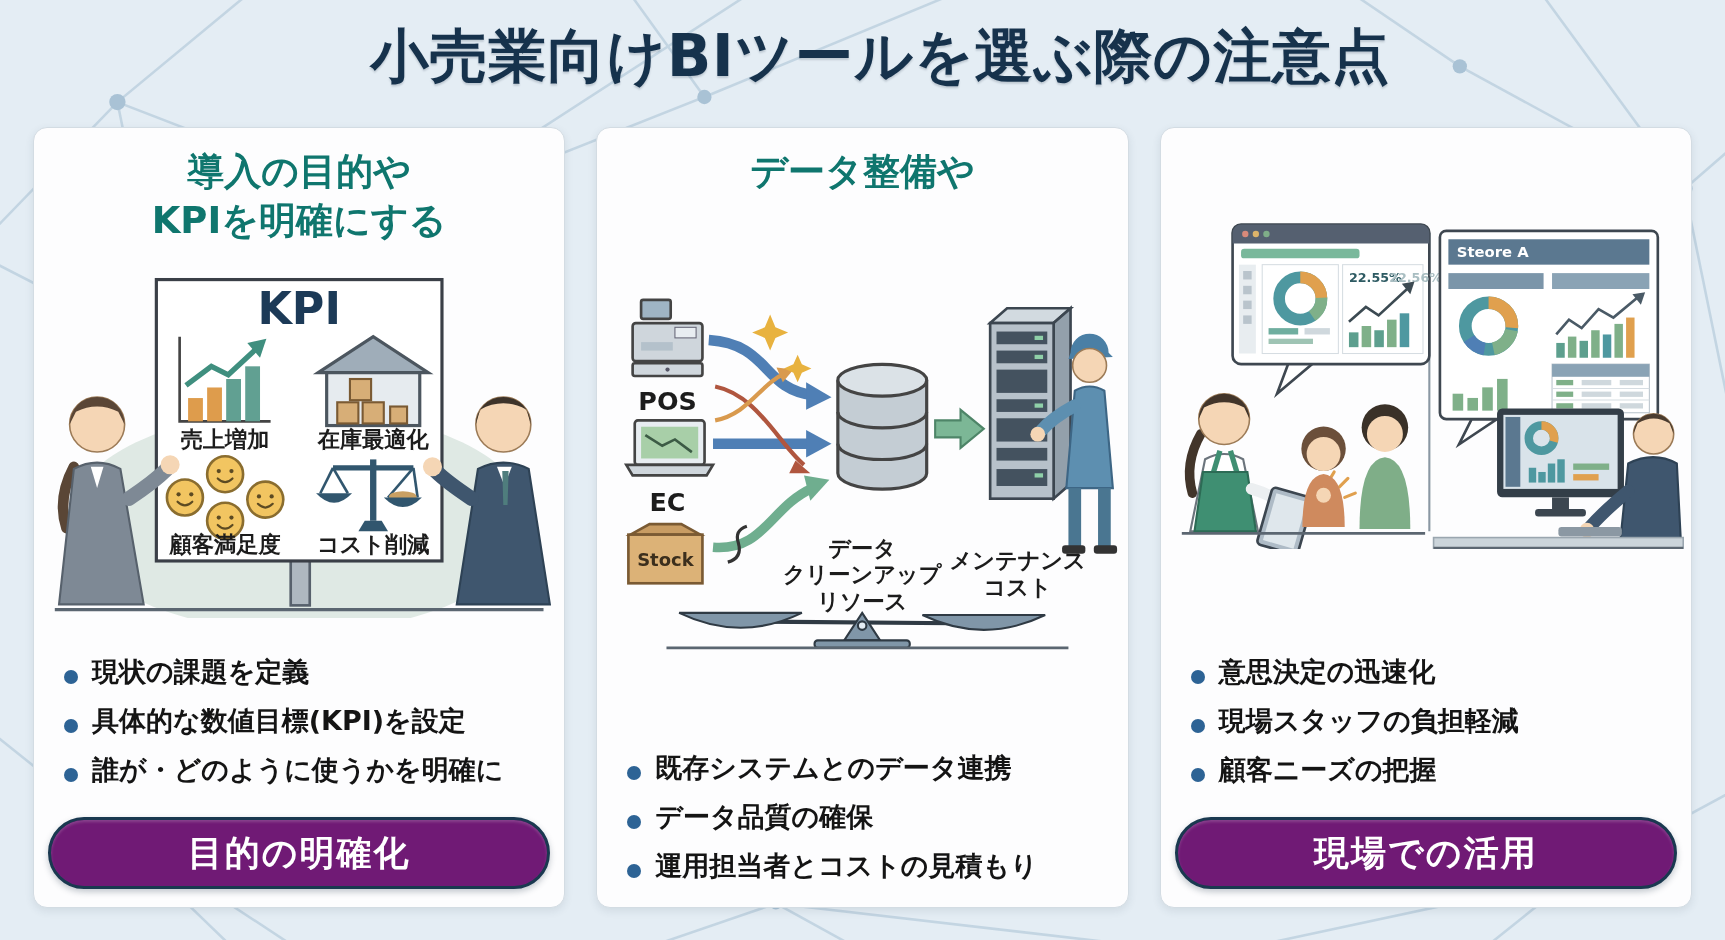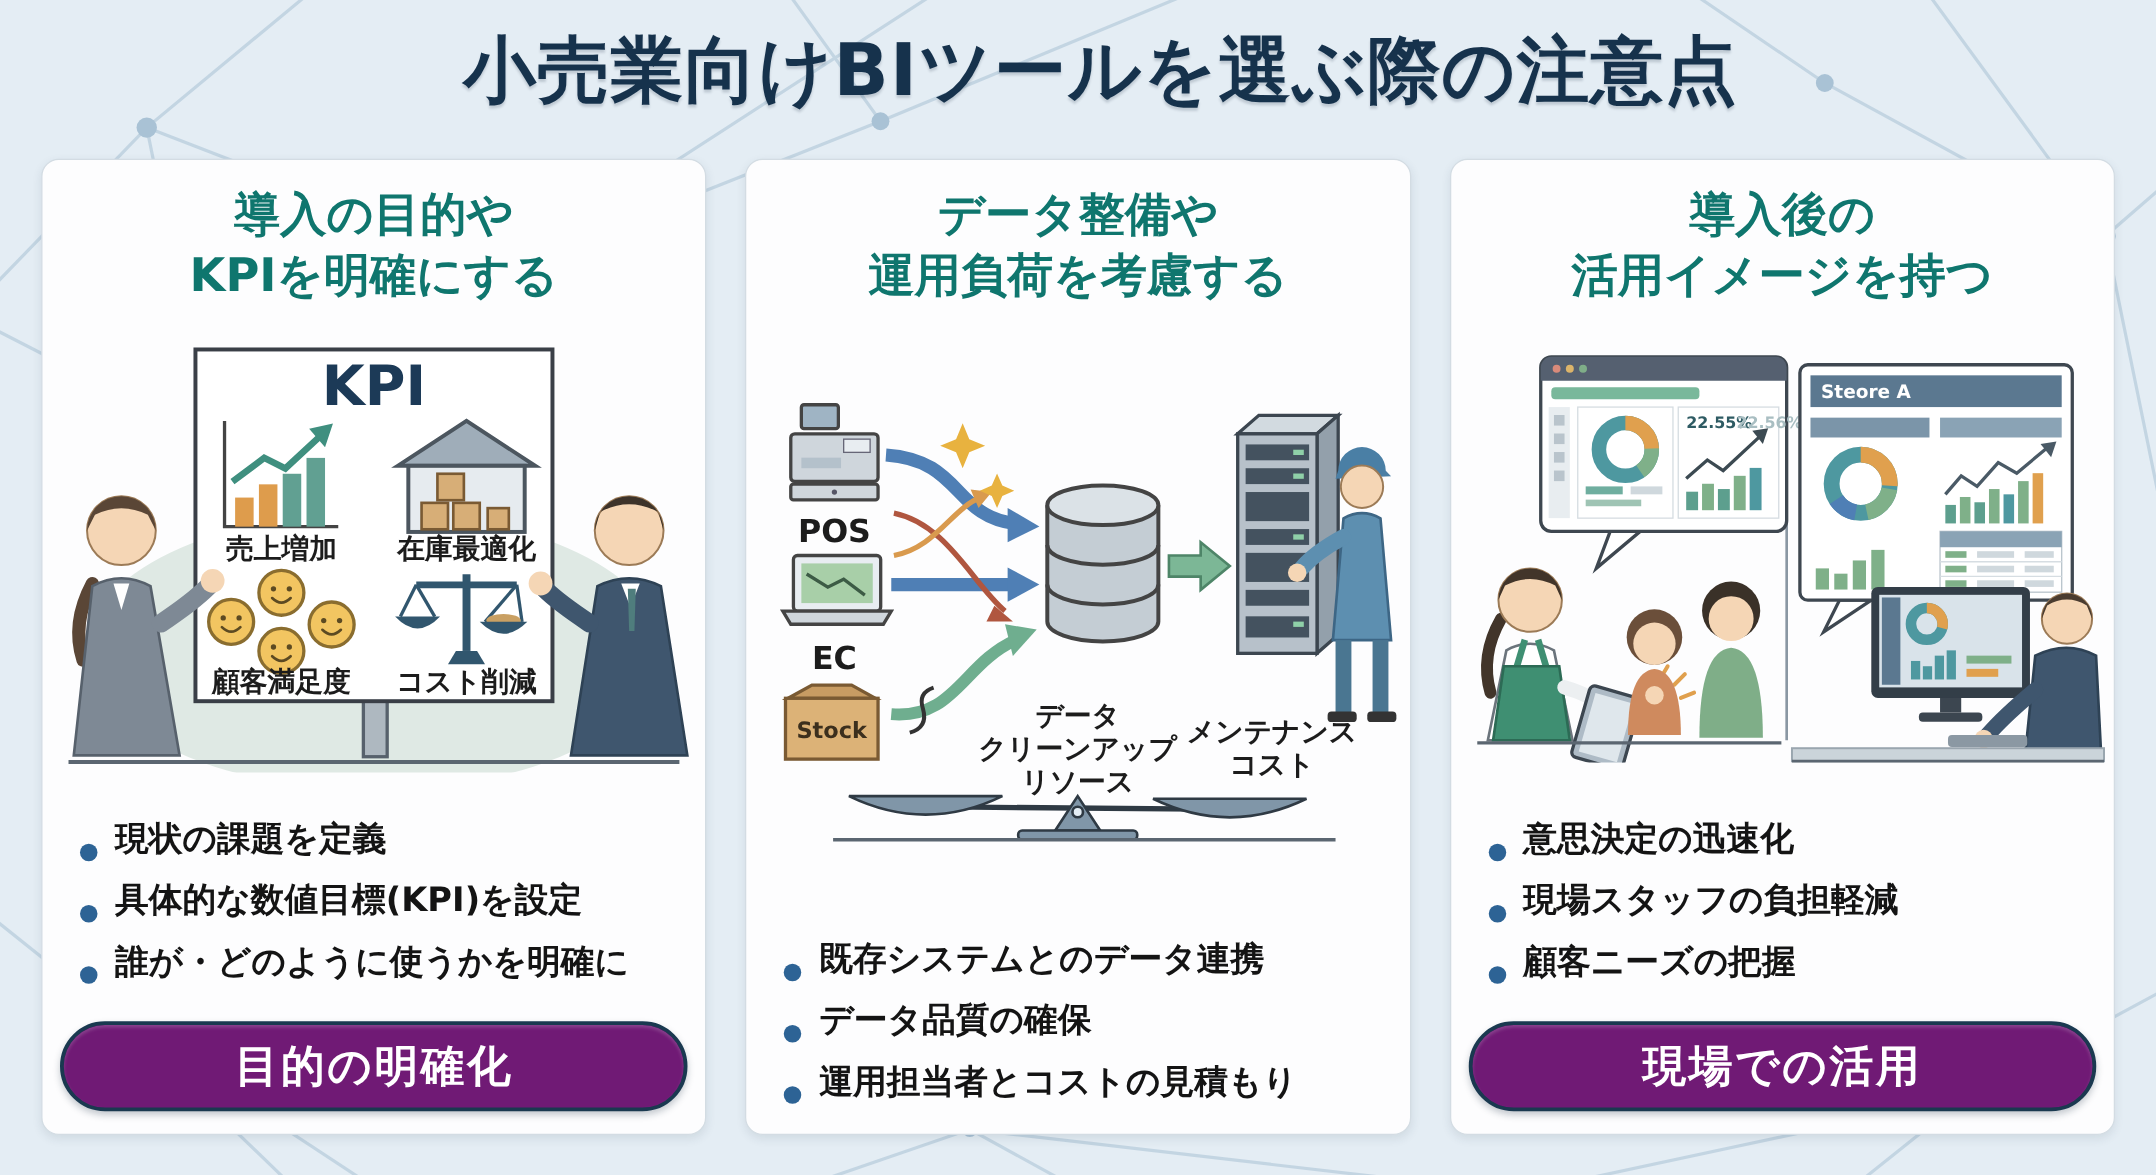--- a/index.html
+++ b/index.html
@@ -24,21 +24,21 @@
     box-shadow:0 3px 8px rgba(40,60,80,.10);
     display:flex;flex-direction:column;overflow:hidden;
   }
   .card-heading{
     margin:20px 8px 4px;text-align:center;
     font-size:37px;font-weight:800;color:#0f766e;line-height:1.32;
   }
   .illu{flex:1;display:flex;align-items:center;justify-content:center;padding:2px 6px;}
   .illu svg{width:100%;height:auto;display:block;}
   .bullets{list-style:none;margin:2px 0 10px;padding:0 22px 0 30px;}
-  .bullets li{display:flex;align-items:flex-end;margin:14px 0;}
+  .bullets li{display:flex;align-items:center;margin:14px 0;}
   .bullet-dot{
     flex:0 0 auto;width:14px;height:14px;border-radius:50%;
     background:#2d6395;margin:11px 14px 0 0;
   }
   .bullet-text{font-size:27px;font-weight:700;color:#141414;line-height:1.3;}
   .badge{
     margin:6px 14px 18px;height:66px;border-radius:36px;
     background:#701a75;border:3px solid #1a3950;
     display:flex;align-items:center;justify-content:center;
     font-size:35px;font-weight:800;color:#ffffff;letter-spacing:2px;
@@ -195,21 +195,20 @@
             <span class="bullet-text">誰が・どのように使うかを明確に</span>
           </li>
       </ul>
 
       <div class="badge">目的の明確化</div>
     </section>
 
     <section class="card">
       <h2 class="card-heading">
         <span>データ整備や</span><br>
-        <span>運用負荷を考慮する</span>
       </h2>
 
       <div class="illu">
         <svg viewBox="0 0 490 345" xmlns="http://www.w3.org/2000/svg">
 
           <g transform="translate(28,14)">
             <rect x="8" y="0" width="28" height="18" rx="2" fill="#9fb4c4" stroke="#444" stroke-width="2.5"></rect>
             <rect x="0" y="22" width="66" height="36" rx="3" fill="#cfd6dc" stroke="#444" stroke-width="2.5"></rect>
             <rect x="40" y="26" width="20" height="10" fill="#e8edf1" stroke="#667"></rect>
             <rect x="8" y="40" width="30" height="8" fill="#b4c1cb"></rect>
@@ -321,24 +320,20 @@
           </li>
         <li>
             <span class="bullet-dot"></span>
             <span class="bullet-text">運用担当者とコストの見積もり</span>
           </li>
       </ul>
 
     </section>
 
     <section class="card">
-      <h2 class="card-heading">
-        <span>導入後の</span><br>
-        <span>活用イメージを持つ</span>
-      </h2>
 
       <div class="illu">
         <svg viewBox="0 0 490 315" xmlns="http://www.w3.org/2000/svg">
           <line x1="248" y1="16" x2="248" y2="298" stroke="#8a97a3" stroke-width="2"></line>
 
           <g>
             <polygon points="116,136 142,136 104,168" fill="#ffffff" stroke="#3e4750" stroke-width="2.5"></polygon>
             <rect x="62" y="8" width="186" height="132" rx="8" fill="#ffffff" stroke="#3e4750" stroke-width="2.5"></rect>
             <path d="M62,16 a8,8 0 0 1 8,-8 h170 a8,8 0 0 1 8,8 v10 h-186 z" fill="#556070"></path>
             <circle cx="74" cy="17" r="3" fill="#d98a7a"></circle>

